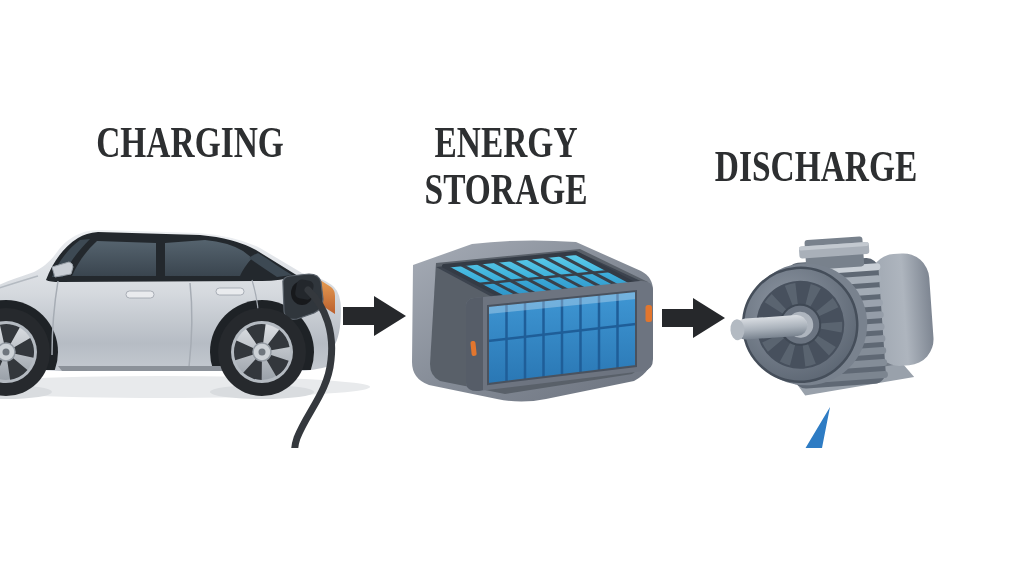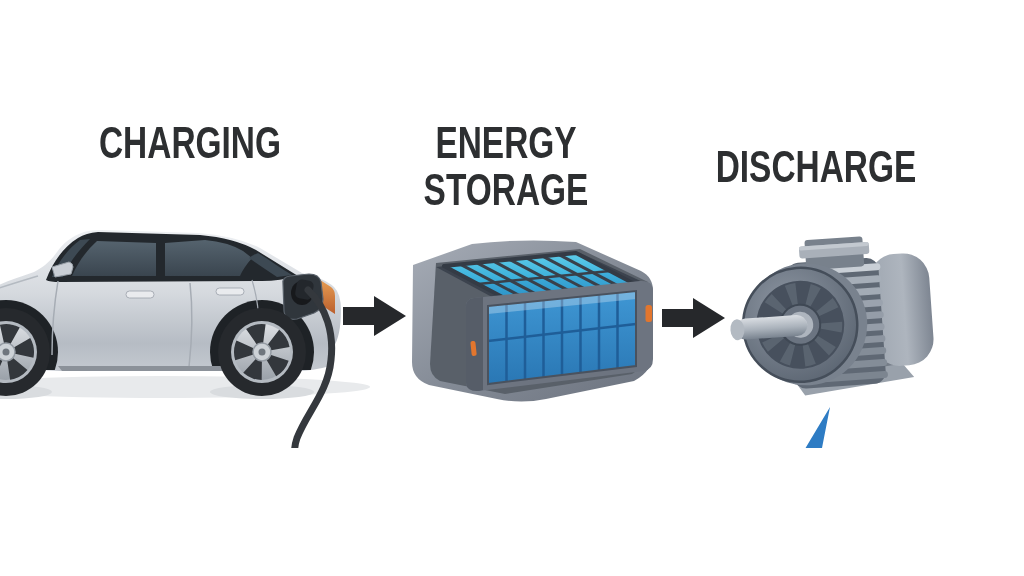--- a/index.html
+++ b/index.html
@@ -1,21 +1,21 @@
 <!DOCTYPE html>
 <html style="--bg: #ffffff; --text: #2d2f31; --arrow: #26282b; --cable: #34383d; --bolt_blue: #2e7cc4; --battery_cell_blue: #2f86c6; --battery_top_cyan: #3fb4dc; --case_gray: #7d8490; --car_silver: #c9ced5; --indicator_orange: #e2762e;"><head>
 <meta charset="utf-8">
 <style>
   html,body{margin:0;padding:0;}
   .stage{
     position:relative;
     width:1024px;height:448px;
     background:var(--bg,#ffffff);
     overflow:hidden;
-    font-family:Liberation Sans, sans-serif;
+    font-family:Liberation Serif, serif;
     border-radius:10px;
   }
   .stage-label{
     position:absolute;
     width:300px;
     text-align:center;
     font-size:44px;
     font-weight:700;
     line-height:47px;
     letter-spacing:0px;

